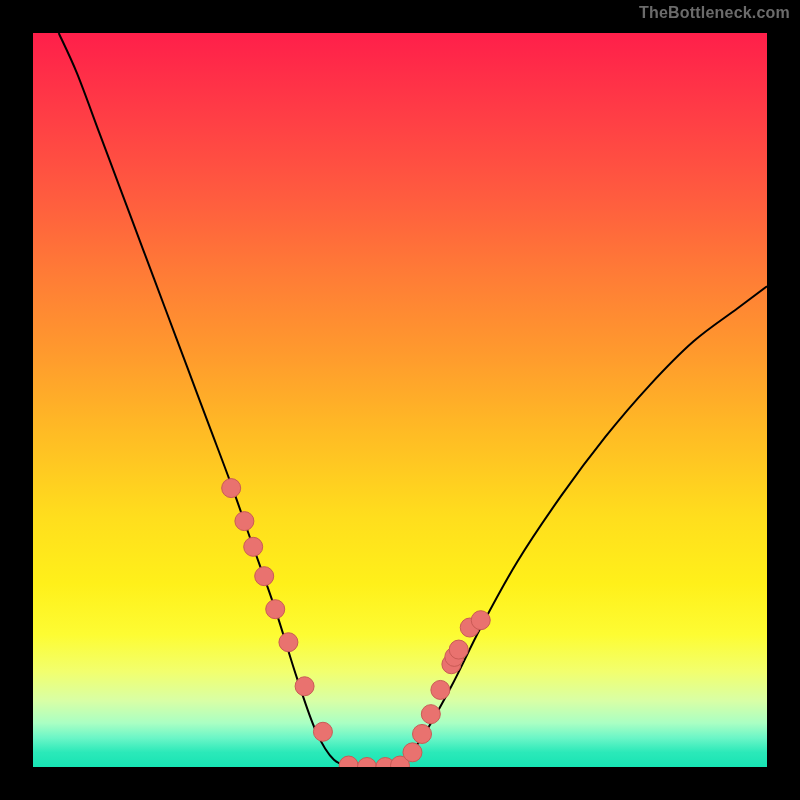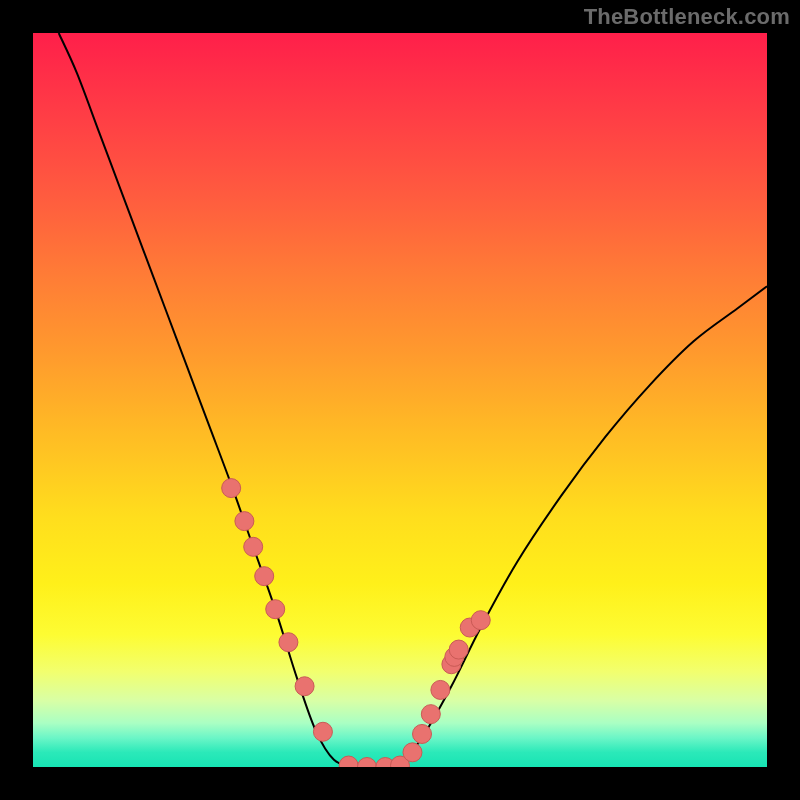--- a/index.html
+++ b/index.html
@@ -15,21 +15,21 @@
     position: relative;
     width: 800px;
     height: 800px;
     background: #000;
   }
   .watermark {
     position: absolute;
     top: 4px;
     right: 10px;
     color: #6b6b6b;
-    font-size: 22px;
+    font-size: 16px;
     font-weight: 600;
     letter-spacing: 0.2px;
     z-index: 5;
   }
   .plot-area {
     position: absolute;
     top: 33px;
     left: 33px;
     width: 734px;
     height: 734px;

